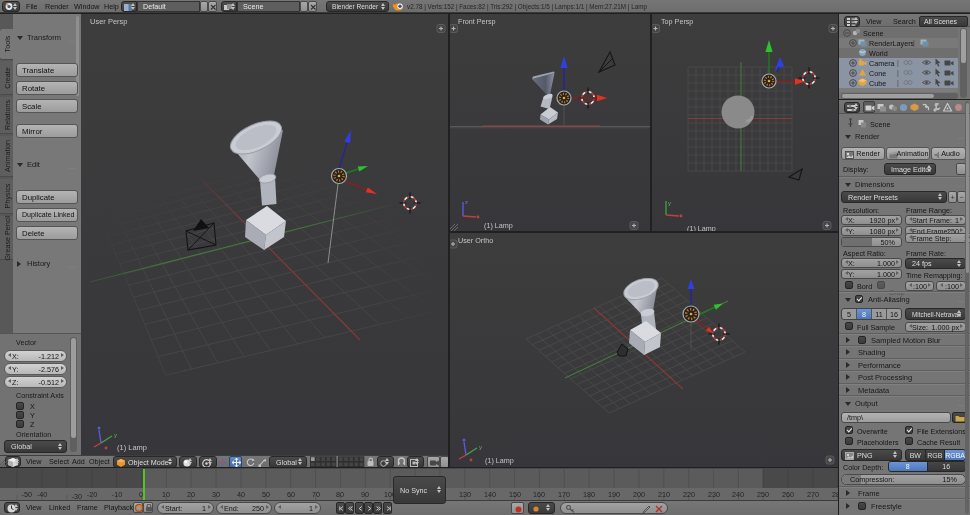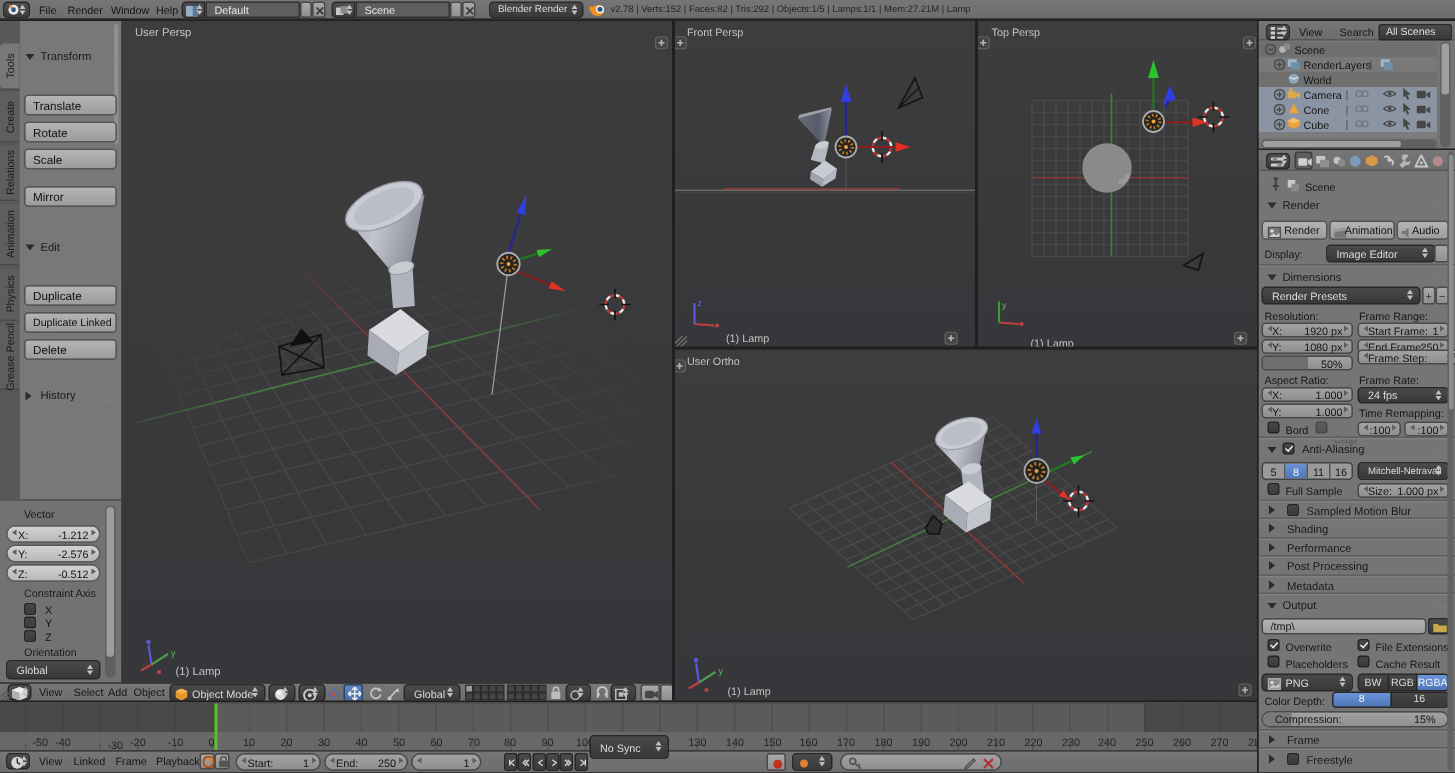--- a/index.html
+++ b/index.html
@@ -762,21 +762,21 @@
         <svg width="9" height="9" style="position:absolute;left:0;top:1px">
           <path d="M2.6 2.5 L4.6 4.5 L2.6 6.5 M4.4 2.5 L6.4 4.5 L4.4 6.5" fill="none" stroke="#d5d5d5" stroke-width="0.9"></path>
         </svg>
       </div>
       <div style="position:absolute;left:46.5px;top:0;width:9px;height:12px;background:linear-gradient(#4a4a4a,#3a3a3a);border:1px solid #272727;border-radius:2px">
         <svg width="9" height="9" style="position:absolute;left:0;top:1px">
           <path d="M3 2.5 L5.5 4.5 L3 6.5 M6.2 2.5 V6.5" fill="none" stroke="#d5d5d5" stroke-width="0.9"></path>
         </svg>
       </div>
     </div>
-    <div class="drop" style="left:393px;top:490px;width:53px;height:16px">
+    <div class="drop" style="left:393px;top:476px;width:53px;height:28px">
       <div class="lbl" style="font-size:7.2px">No Sync</div>
       <div class="dd"></div>
     </div>
     <div class="mini" style="left:511px;top:502px;width:13px;height:12px">
       <svg width="9" height="9" style="position:absolute;left:2px;top:1.5px">
         <circle cx="4.5" cy="4.5" r="3" fill="#c03020"></circle>
       </svg>
     </div>
     <div class="ab" style="left:528px;top:502px;width:27px;height:12px;background:linear-gradient(#4a4a4a,#3a3a3a);border:1px solid #272727;border-radius:3px">
       <svg width="8" height="8" style="position:absolute;left:3px;top:2px">
@@ -996,21 +996,21 @@
       </svg>
       <div class="lbl" style="padding-left:9px;font-size:7.2px">Animation</div>
     </div>
     <div class="btn" style="left:931px;top:147px;width:35px;height:13px">
       <svg width="8" height="8" style="position:absolute;left:2px;top:2.5px">
         <path d="M0.5 3 H2.5 L5 0.5 V7.5 L2.5 5 H0.5 Z" fill="#777"></path>
       </svg>
       <div class="lbl" style="padding-left:4px;font-size:7.2px">Audio</div>
     </div>
     <div class="t" style="left:843px;top:165px">Display:</div>
-    <div class="drop" style="left:884px;top:163px;width:73px;height:12px">
+    <div class="drop" style="left:884px;top:163px;width:52px;height:12px">
       <div class="lbl" style="font-size:7.2px">Image Editor</div>
       <div class="dd"></div>
     </div>
     <div class="mini" style="left:956px;top:163px;width:10px;height:12px"></div>
     <div class="sep" style="left:839px;width:131px;top:176px"></div>
     <div class="trid" style="left:845px;top:182.5px"></div>
     <div class="ph" style="left:855px;top:180px;font-size:7.5px">Dimensions</div>
     <div class="drop" style="left:841px;top:191px;width:106px;height:12px">
       <div class="lbl" style="font-size:7.2px">Render Presets</div>
       <div class="dd"></div>

